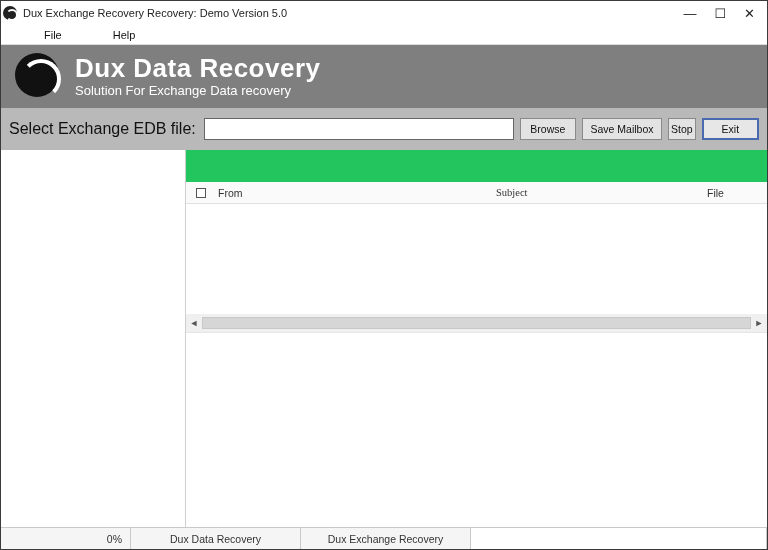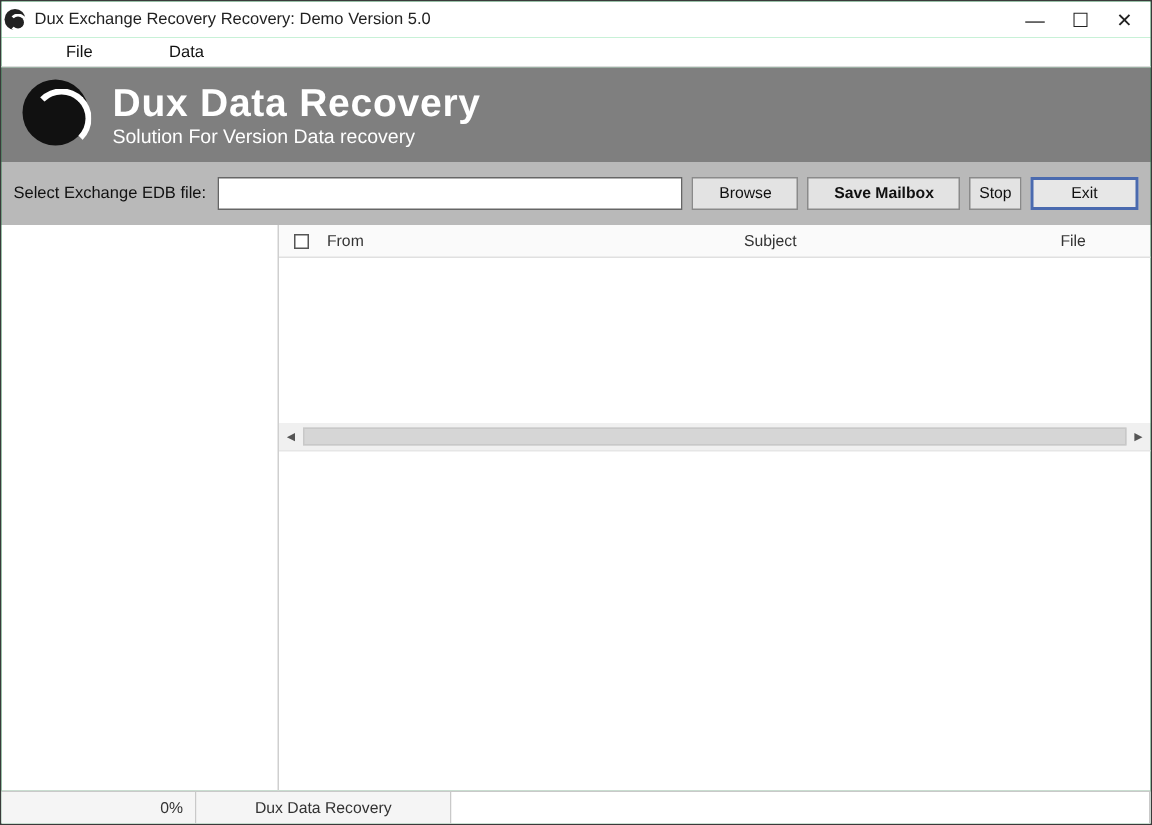--- a/index.html
+++ b/index.html
@@ -14,35 +14,35 @@
   .menubar { height: 20px; background: #fff; display: flex; align-items: center; padding-left: 4px; gap: 12px; font-size: 11px; color: #111; border-bottom: 1px solid #ddd;}
   .menubar span { cursor: default; margin-left: 39px; }
   .banner { height: 63px; background: #7f7f7f; display: flex; align-items: center; padding-left: 14px; }
   .banner-logo { width: 50px; height: 48px; position: relative; margin-right: 10px; }
   .banner-logo .circle { width: 44px; height: 44px; background: #111; border-radius: 50%; position: relative; }
   .banner-logo .circle::before { content:''; position:absolute; left:6px; top:6px; width:32px; height:32px; border:4px solid #fff; border-left-color:transparent; border-bottom-color:transparent; border-radius:50%; }
   .banner-text { display:flex; flex-direction:column; }
   .banner-title { font-size: 26px; font-weight: bold; color: #fff; letter-spacing: 0.5px; line-height:1.05;}
   .banner-sub { font-size: 13px; color: #fff; margin-top: 1px; }
   .toolbar { height: 42px; background: #b9b9b9; display: flex; align-items: center; padding: 0 8px; gap: 6px; }
-  .toolbar-label { font-size: 11px; color: #111; margin-right: 2px; white-space:nowrap;}
+  .toolbar-label { font-size: 16px; color: #111; margin-right: 2px; white-space:nowrap;}
   .path-input { flex: 0 0 310px; height: 22px; background: #fff; border: 1px solid #666; font-size:11px; padding:0 4px;}
   .tbtn { height: 22px; background: #e3e3e3; border: 1px solid #8a8a8a; font-size: 10.5px; color:#111; display:flex; align-items:center; justify-content:center; cursor:default;}
   .tbtn.browse { width: 74px; }
-  .tbtn.save { width: 106px; font-weight: bold; }
+  .tbtn.save { width: 106px; }
   .tbtn.stop { width: 36px; }
   .tbtn.exit { width: 75px; border: 2px solid #4a6aaf; background:#e7e7e7;}
   .body-area { flex: 1; display: flex; min-height:0; }
   .sidebar { width: 185px; border-right: 1px solid #cfcfcf; background: #fff; }
-  .main { flex: 1; display: flex; flex-direction: column; }
+  .main { flex: 1; display: flex; flex-direction: column; margin-top: 32px; }
   .list-header { height: 22px; background: #fafafa; border-bottom: 1px solid #e0e0e0; display: flex; align-items: center; font-size: 10.5px; color:#333; }
   .col-check { width: 30px; display:flex; align-items:center; justify-content:center;}
   .col-check .chk { width:10px; height:10px; border:1px solid #555; background:#fff;}
   .col-from { flex: 0 0 280px; padding-left: 2px;}
-  .col-subject { flex: 1; }
+  .col-subject { flex: 1; font-family: Liberation Serif, serif; }
   .col-date { flex: 0 0 60px; }
   .list-body { height: 110px; background: #fff; }
   .hscroll { height: 18px; background: #f0f0f0; display:flex; align-items:center; }
   .hscroll .arrow { width: 16px; height: 16px; display:flex; align-items:center; justify-content:center; font-size:9px; color:#555;}
   .hscroll .track { flex:1; height: 12px; background: #d6d6d6; border:1px solid #c8c8c8;}
   .lower-pane { flex:1; background:#fff; border-top:1px solid #e6e6e6;}
   .statusbar { height: 22px; background: #fff; border-top: 1px solid #c9c9c9; display: flex; align-items: stretch; font-size: 10.5px; color:#333; }
   .status-cell { border-right: 1px solid #c9c9c9; display:flex; align-items:center; padding:0 8px;}
   .status-progress { width: 130px; justify-content:flex-end; background:#f5f5f5;}
   .status-brand1 { width: 170px; justify-content:center; background:#f5f5f5;}
@@ -59,30 +59,30 @@
     <div class="title">Dux Exchange Recovery Recovery: Demo Version 5.0</div>
     <div class="win-controls">
       <span>—</span>
       <span>☐</span>
       <span>✕</span>
     </div>
   </div>
 
   <div class="menubar">
     <span>File</span>
-    <span>Data</span>
+    <span>Help</span>
   </div>
 
   <div class="banner">
     <div class="banner-logo">
       <div class="circle"></div>
     </div>
     <div class="banner-text">
       <div class="banner-title">Dux Data Recovery</div>
-      <div class="banner-sub">Solution For Version Data recovery</div>
+      <div class="banner-sub">Solution For Exchange Data recovery</div>
     </div>
   </div>
 
   <div class="toolbar">
     <div class="toolbar-label">Select Exchange EDB file:</div>
     <input class="path-input" value="" style="">
     <div class="tbtn browse">Browse</div>
     <div class="tbtn save">Save Mailbox</div>
     <div class="tbtn stop">Stop</div>
     <div class="tbtn exit">Exit</div>
@@ -105,16 +105,17 @@
         <div class="track"></div>
         <div class="arrow">►</div>
       </div>
       <div class="lower-pane"></div>
     </div>
   </div>
 
   <div class="statusbar">
     <div class="status-cell status-progress">0%</div>
     <div class="status-cell status-brand1">Dux Data Recovery</div>
+    <div class="status-cell status-brand2">Dux Exchange Recovery</div>
     <div class="status-cell status-rest"></div>
   </div>
 
 </div>
 
 </body></html>

